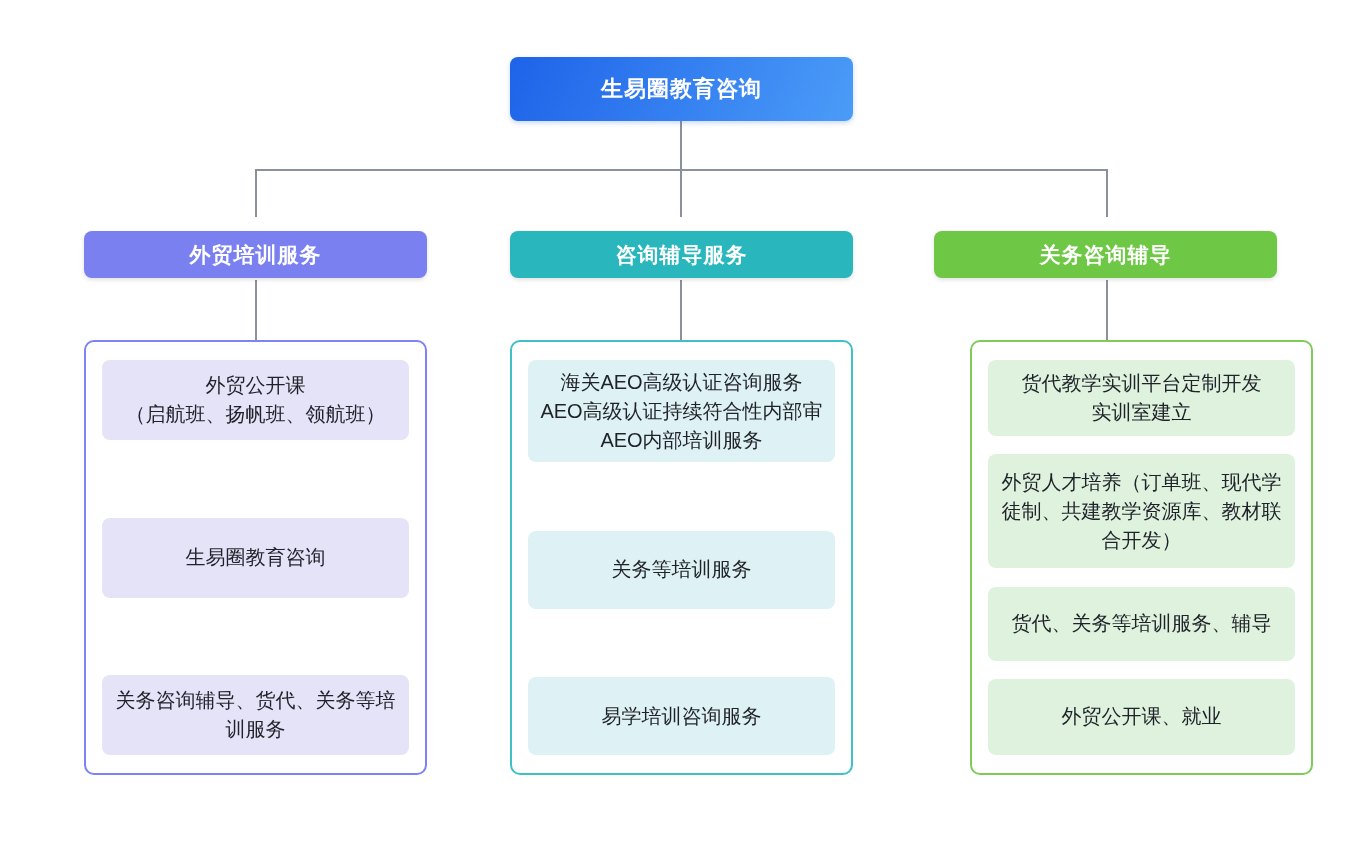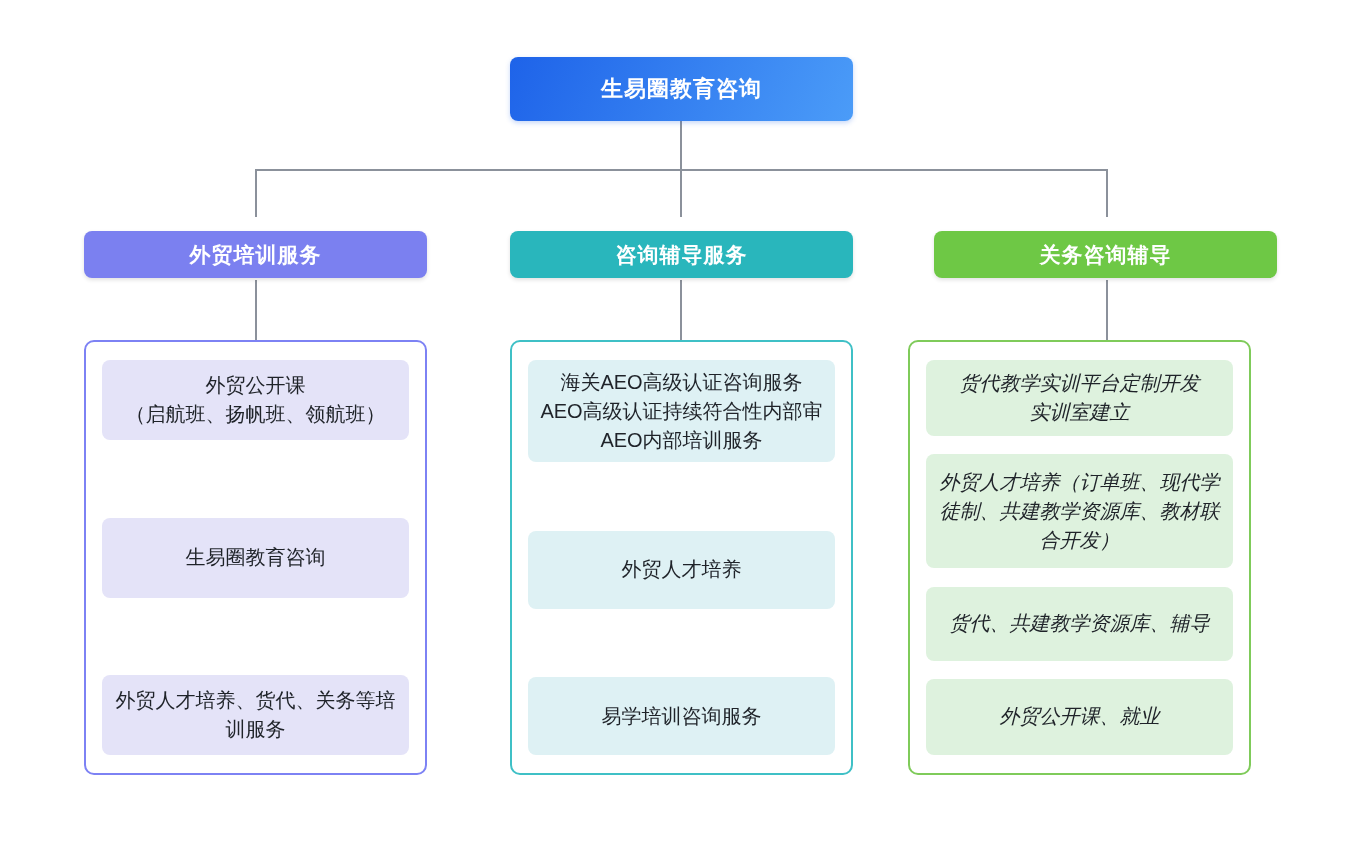--- a/index.html
+++ b/index.html
@@ -43,21 +43,21 @@
   .branch-container {
     position: absolute; top: 340px; width: 343px; height: 435px;
     background: #ffffff;
     border: 2px solid var(--border-color);
     border-radius: 10px;
     padding: 18px 16px;
     display: flex; flex-direction: column; justify-content: space-between;
   }
   .branch-container.b0 { left: 84px; }
   .branch-container.b1 { left: 510px; }
-  .branch-container.b2 { left: 908px; font-style: italic; }
+  .branch-container.b2 { left: 970px; }
 
   .item {
     background: var(--item-bg);
     border-radius: 8px;
     display: flex; align-items: center; justify-content: center;
     text-align: center;
     padding: 4px 11px;
     font-size: 20px; line-height: 1.45; color: #1f2329;
     white-space: pre-line;
   }
@@ -95,32 +95,32 @@
     <span>咨询辅导服务</span>
   </div>
   <div class="branch-header b2" style="--header-bg: #6ec845; --border-color: #7fcb5a; --item-bg: #def2de;">
     <span>关务咨询辅导</span>
   </div>
 
   <div class="branch-container b0" style="--header-bg: #7b80f0; --border-color: #7d82f4; --item-bg: #e4e3f8;">
     <div class="item">外贸公开课
 （启航班、扬帆班、领航班）</div>
     <div class="item">生易圈教育咨询</div>
-    <div class="item">外贸人才培养、货代、关务等培训服务</div>
+    <div class="item">关务咨询辅导、货代、关务等培训服务</div>
   </div>
 
   <div class="branch-container b1" style="--header-bg: #29b6bc; --border-color: #3fc0c6; --item-bg: #def1f4;">
     <div class="item">海关AEO高级认证咨询服务
 AEO高级认证持续符合性内部审
 AEO内部培训服务</div>
-    <div class="item">外贸人才培养</div>
+    <div class="item">关务等培训服务</div>
     <div class="item">易学培训咨询服务</div>
   </div>
 
   <div class="branch-container b2" style="--header-bg: #6ec845; --border-color: #7fcb5a; --item-bg: #def2de;">
     <div class="item">货代教学实训平台定制开发
 实训室建立</div>
     <div class="item">外贸人才培养（订单班、现代学徒制、共建教学资源库、教材联合开发）</div>
-    <div class="item">货代、共建教学资源库、辅导</div>
+    <div class="item">货代、关务等培训服务、辅导</div>
     <div class="item">外贸公开课、就业</div>
   </div>
 
 </div>
 
 </body></html>

